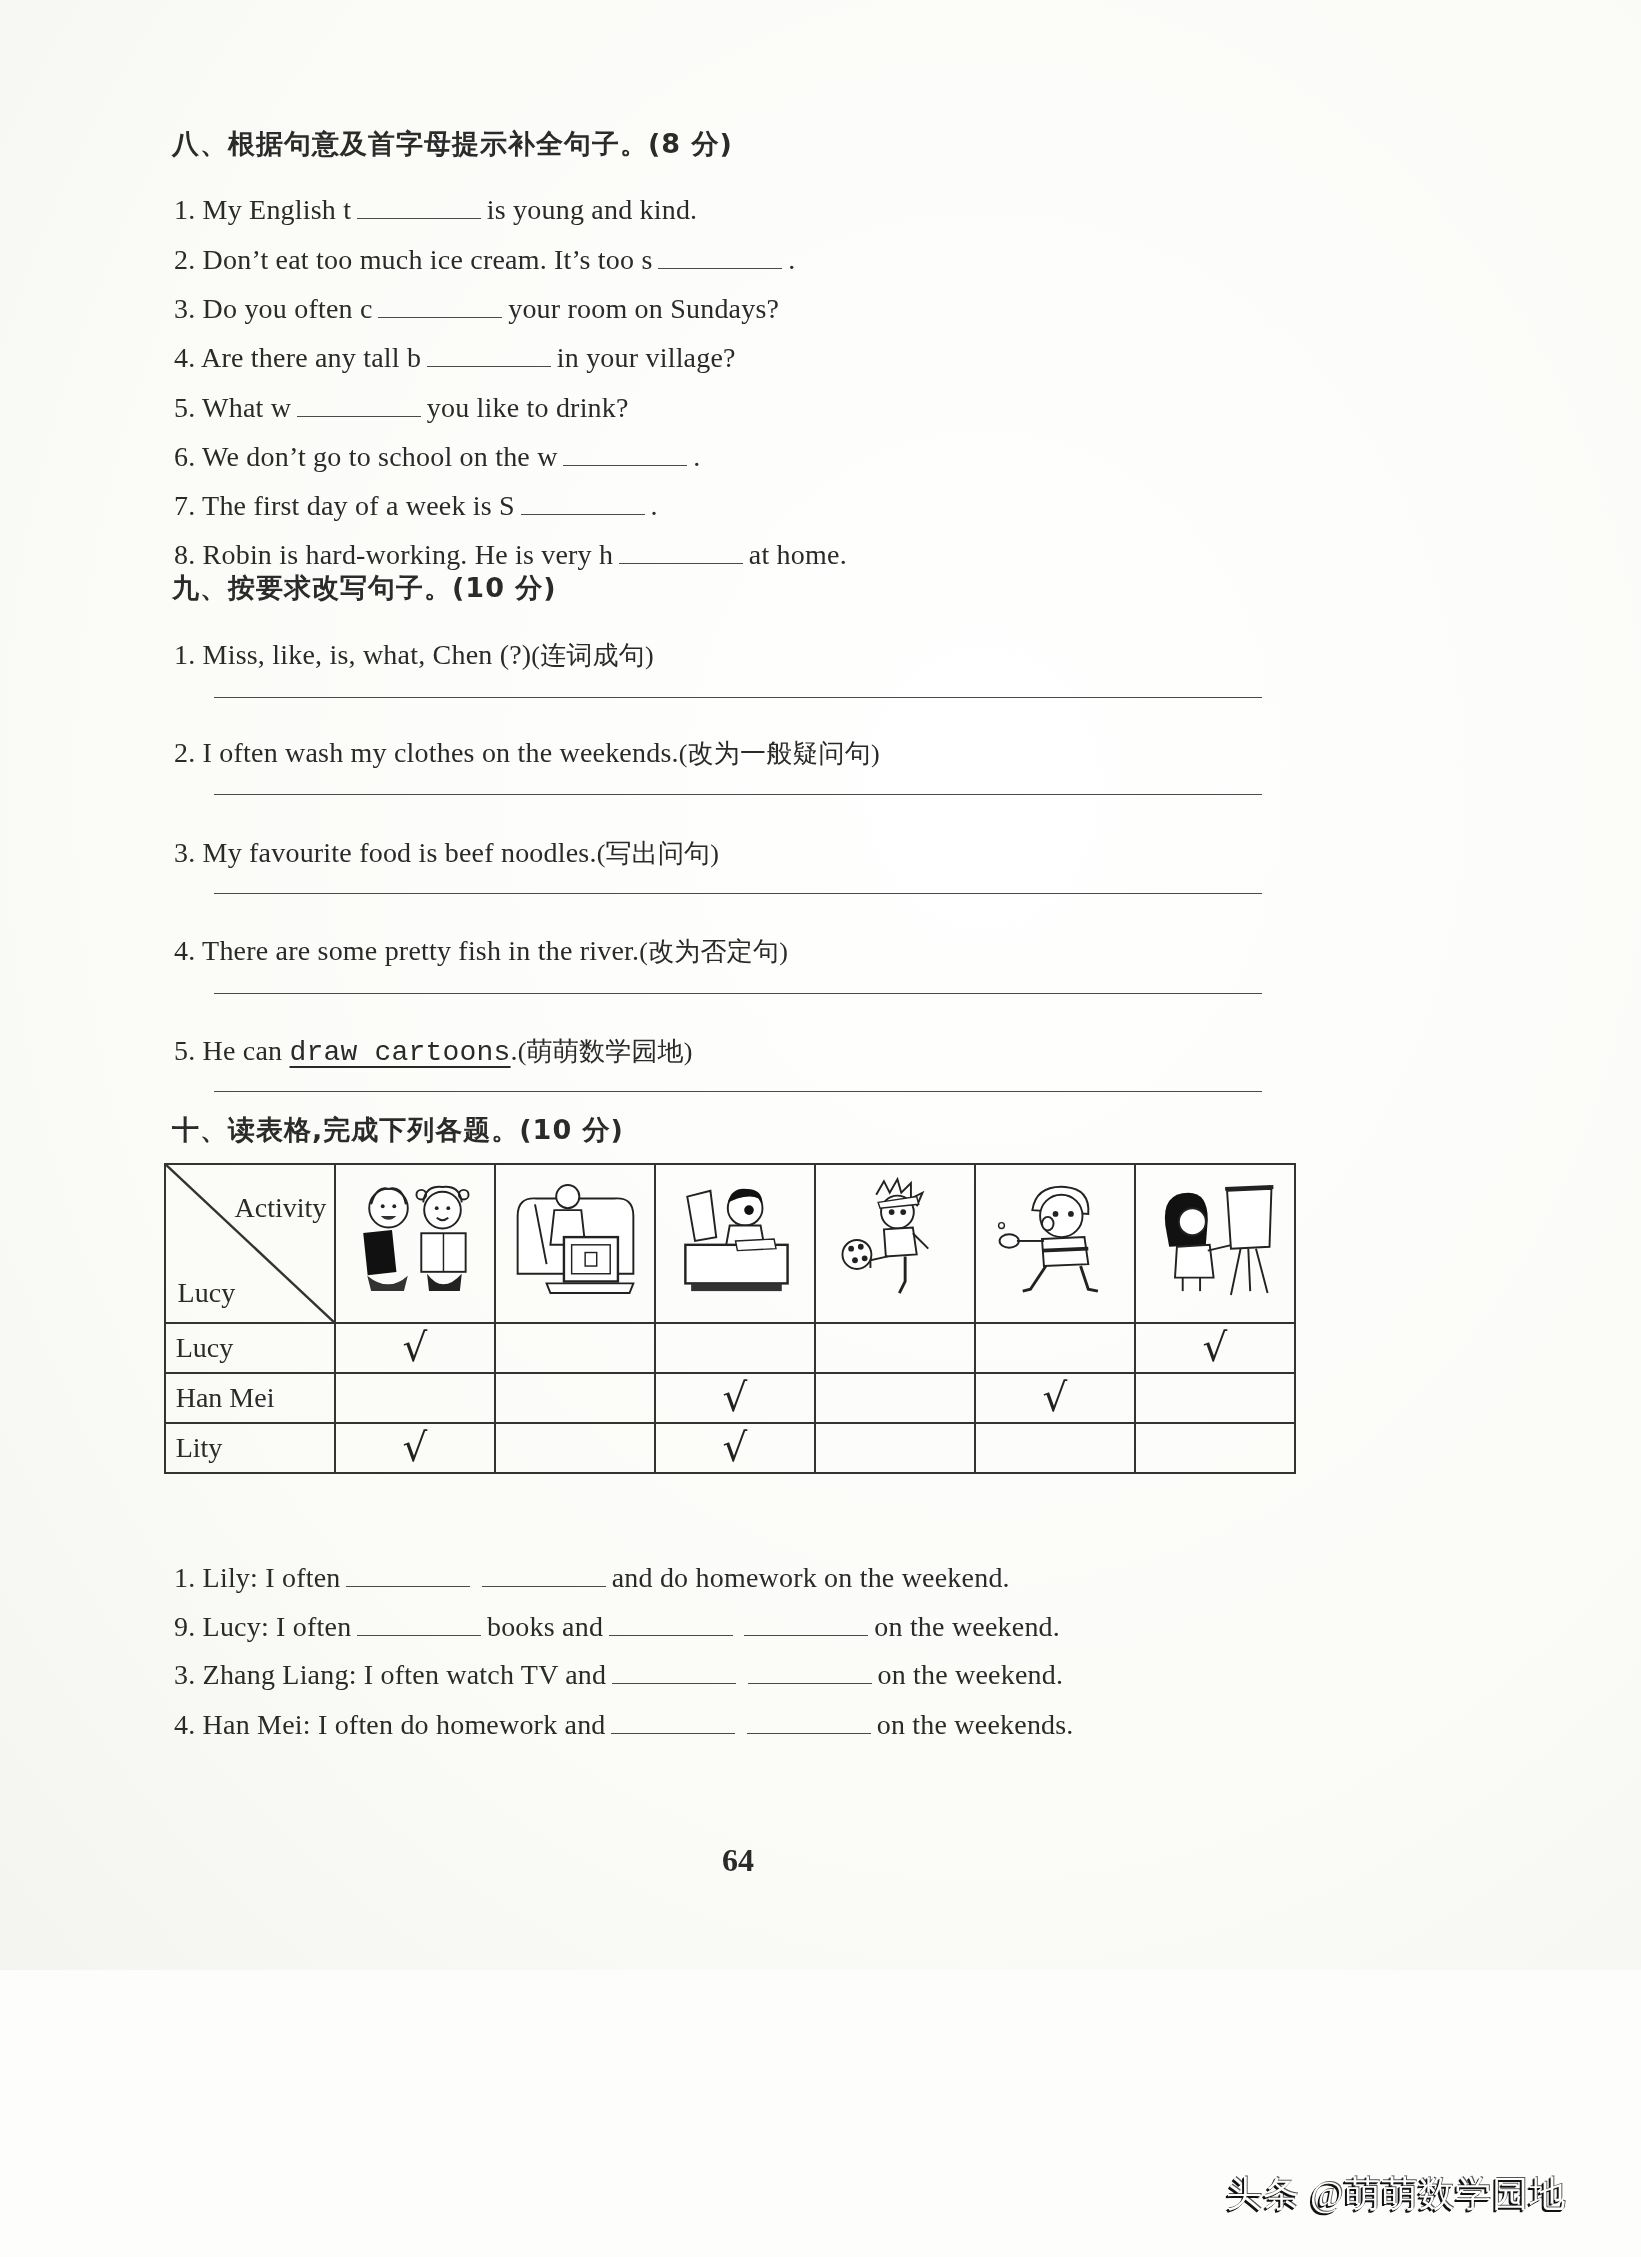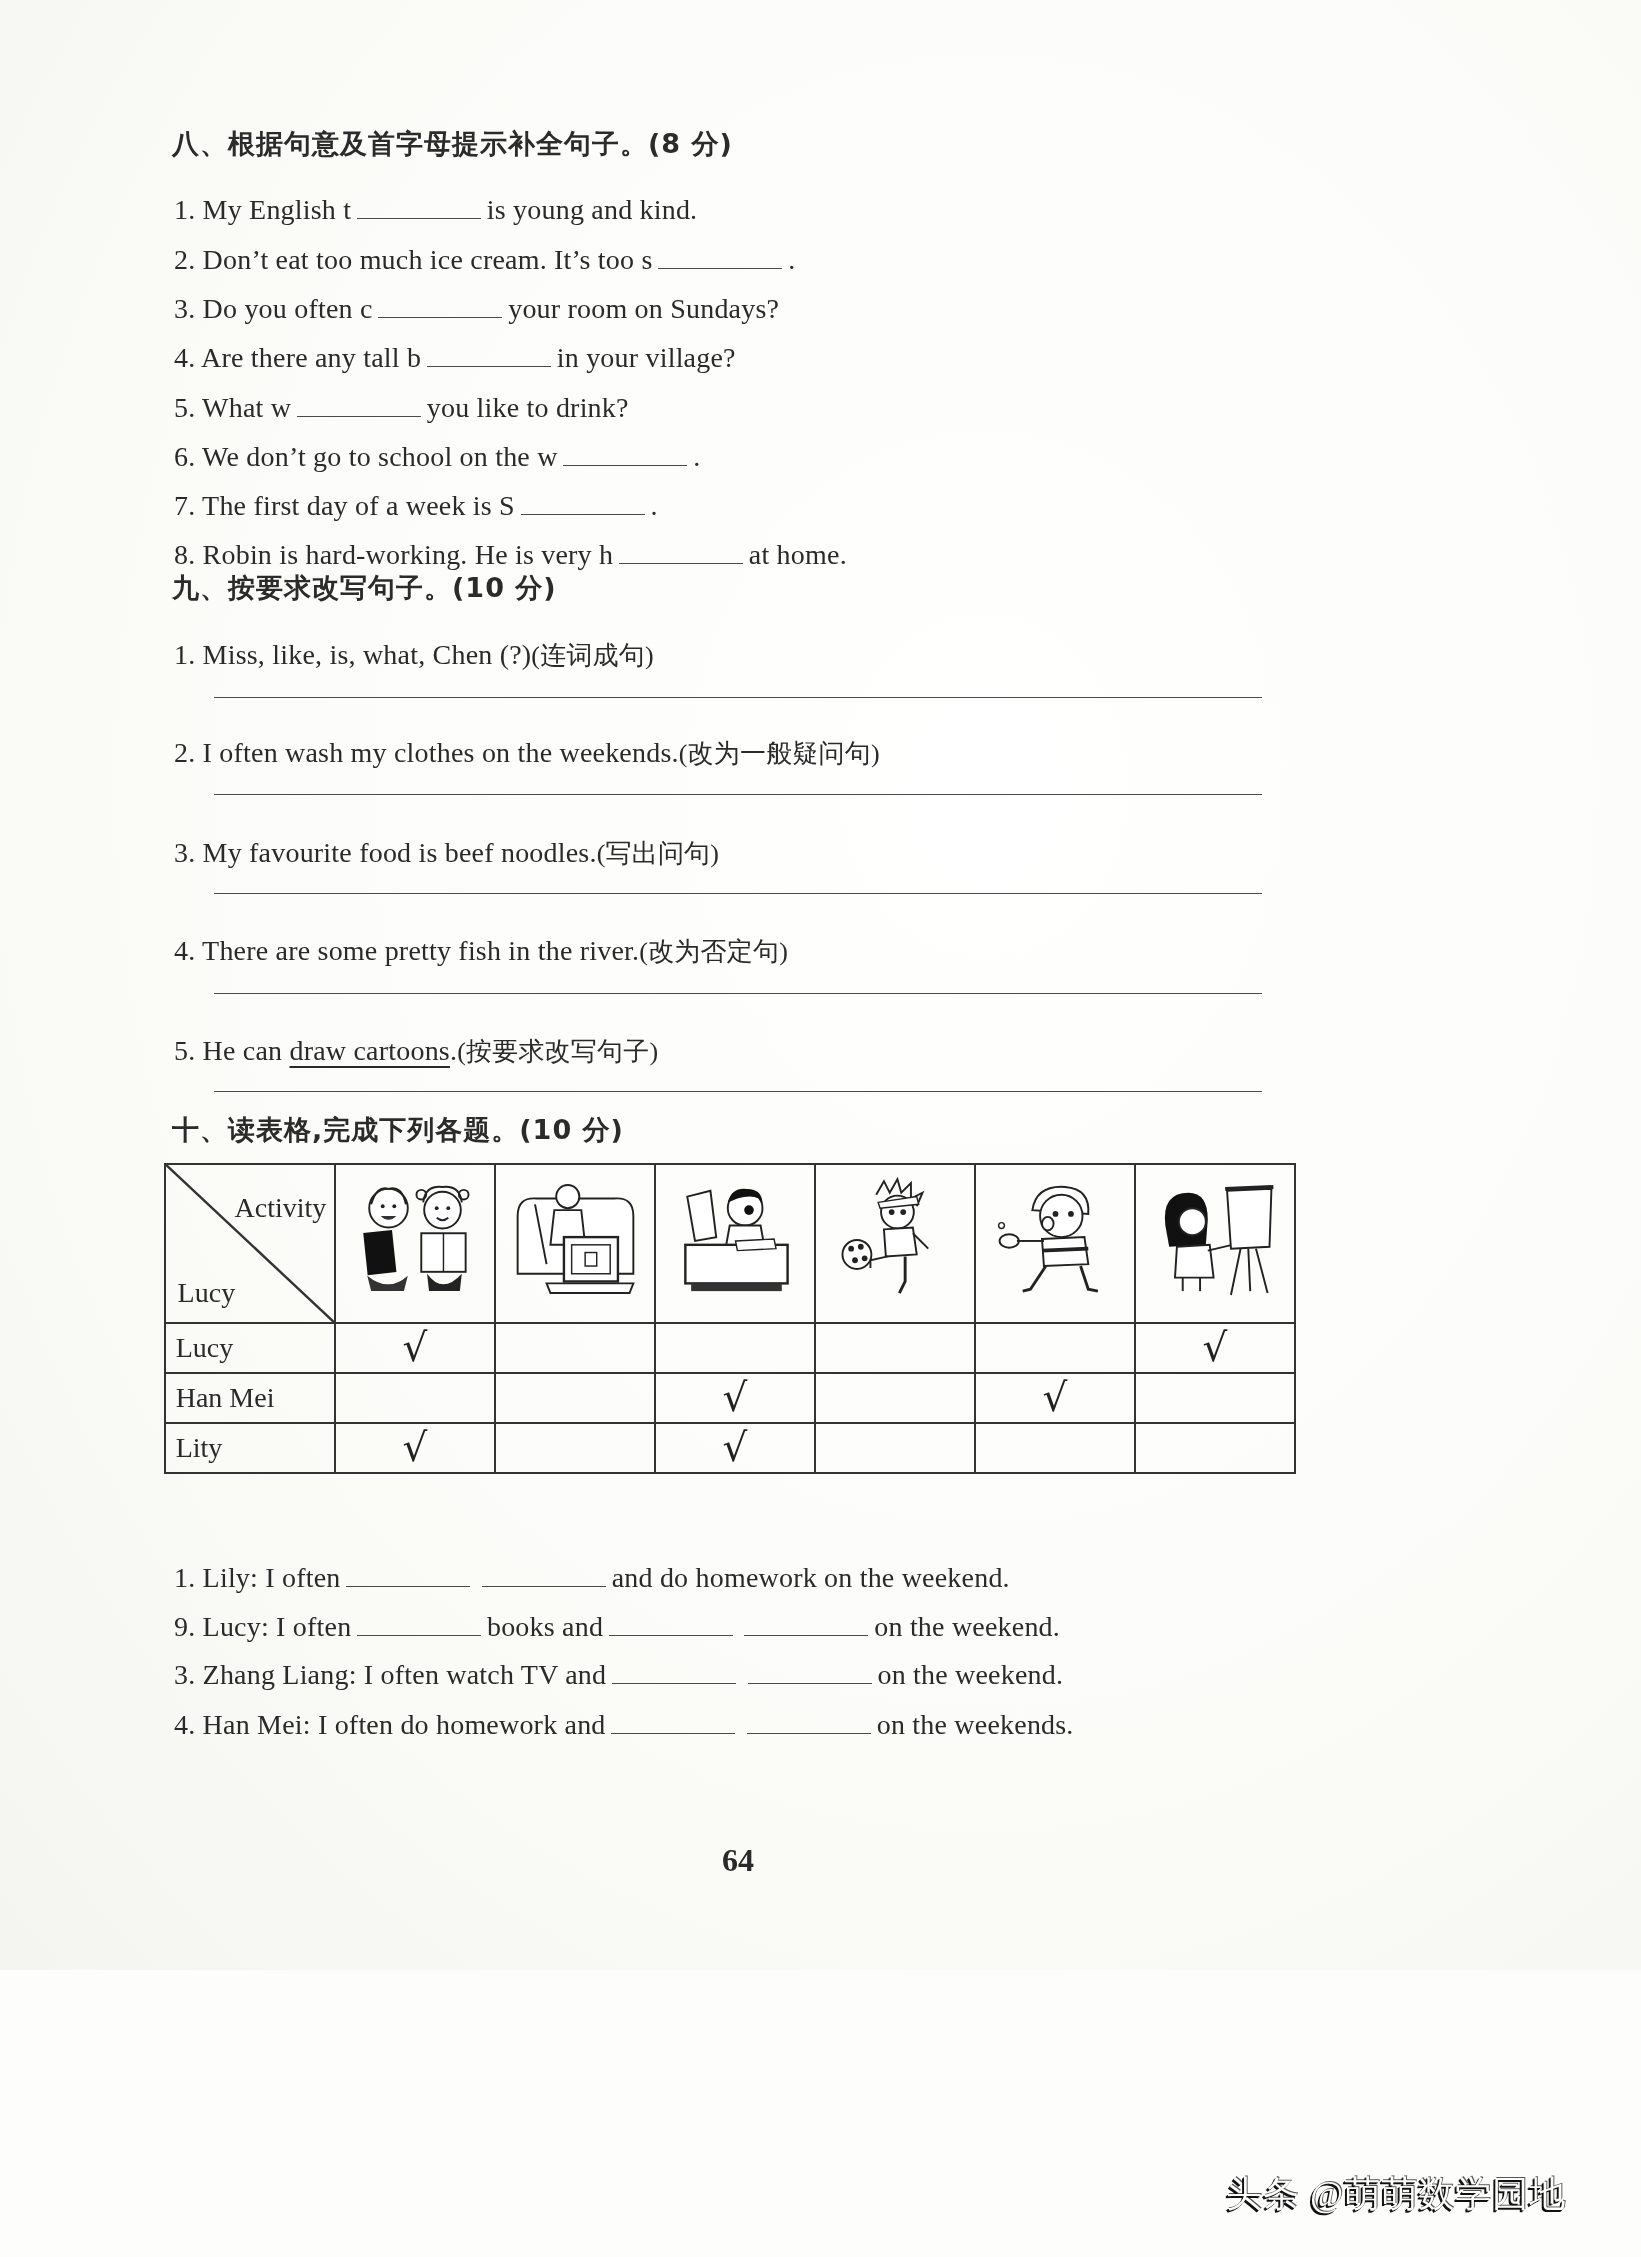--- a/index.html
+++ b/index.html
@@ -20,21 +20,21 @@
   .line {
     position: absolute; left: 174px; font-size: 28px; white-space: nowrap;
     letter-spacing: 0.2px;
     margin-top: 20px;
   }
   .blank {
     display: inline-block; border-bottom: 1.9px solid #4a4a4a; height: 23px;
     vertical-align: baseline; margin: 0 5.8px;
   }
   .zh { font-family: Liberation Serif, serif; font-size: 26px; }
-  .underlined { text-decoration: underline; text-decoration-thickness: 1.9px; text-underline-offset: 5.8px; }
+  .underlined { text-decoration: underline; text-decoration-thickness: 1.9px; text-underline-offset: 5.8px; font-family: Liberation Mono, monospace; }
   .answer-line {
     position: absolute; left: 214px; width: 1048px; height: 0;
     border-top: 1.9px solid #4a4a4a;
   }
   table.activity {
     position: absolute; left: 164px; top: 1163px; border-collapse: collapse;
     font-size: 28px;
     border-radius: 18px;
   }
   table.activity td {
@@ -105,21 +105,21 @@
   <span>3. My favourite food is beef noodles.</span><span class="zh">(写出问句)</span>
 </div>
 <div class="answer-line" style="top:893px"></div>
 
 <div class="line" style="top:914px">
   <span>4. There are some pretty fish in the river.</span><span class="zh">(改为否定句)</span>
 </div>
 <div class="answer-line" style="top:993px"></div>
 
 <div class="line" style="top:1014px">
-  <span>5. He can </span><span class="underlined">draw cartoons</span><span>.</span><span class="zh">(按要求改写句子)</span>
+  <span>5. He can </span><span class="underlined">draw cartoons</span><span>.</span><span class="zh">(萌萌数学园地)</span>
 </div>
 <div class="answer-line" style="top:1091px"></div>
 
 <div class="sec-title" style="top:1112px">十、读表格,完成下列各题。(10 分)</div>
 
 <table class="activity">
   <tbody>
       <tr>
     <td class="hdr-cell">
       <svg class="diag" width="168" height="157" viewBox="0 0 174 163">

